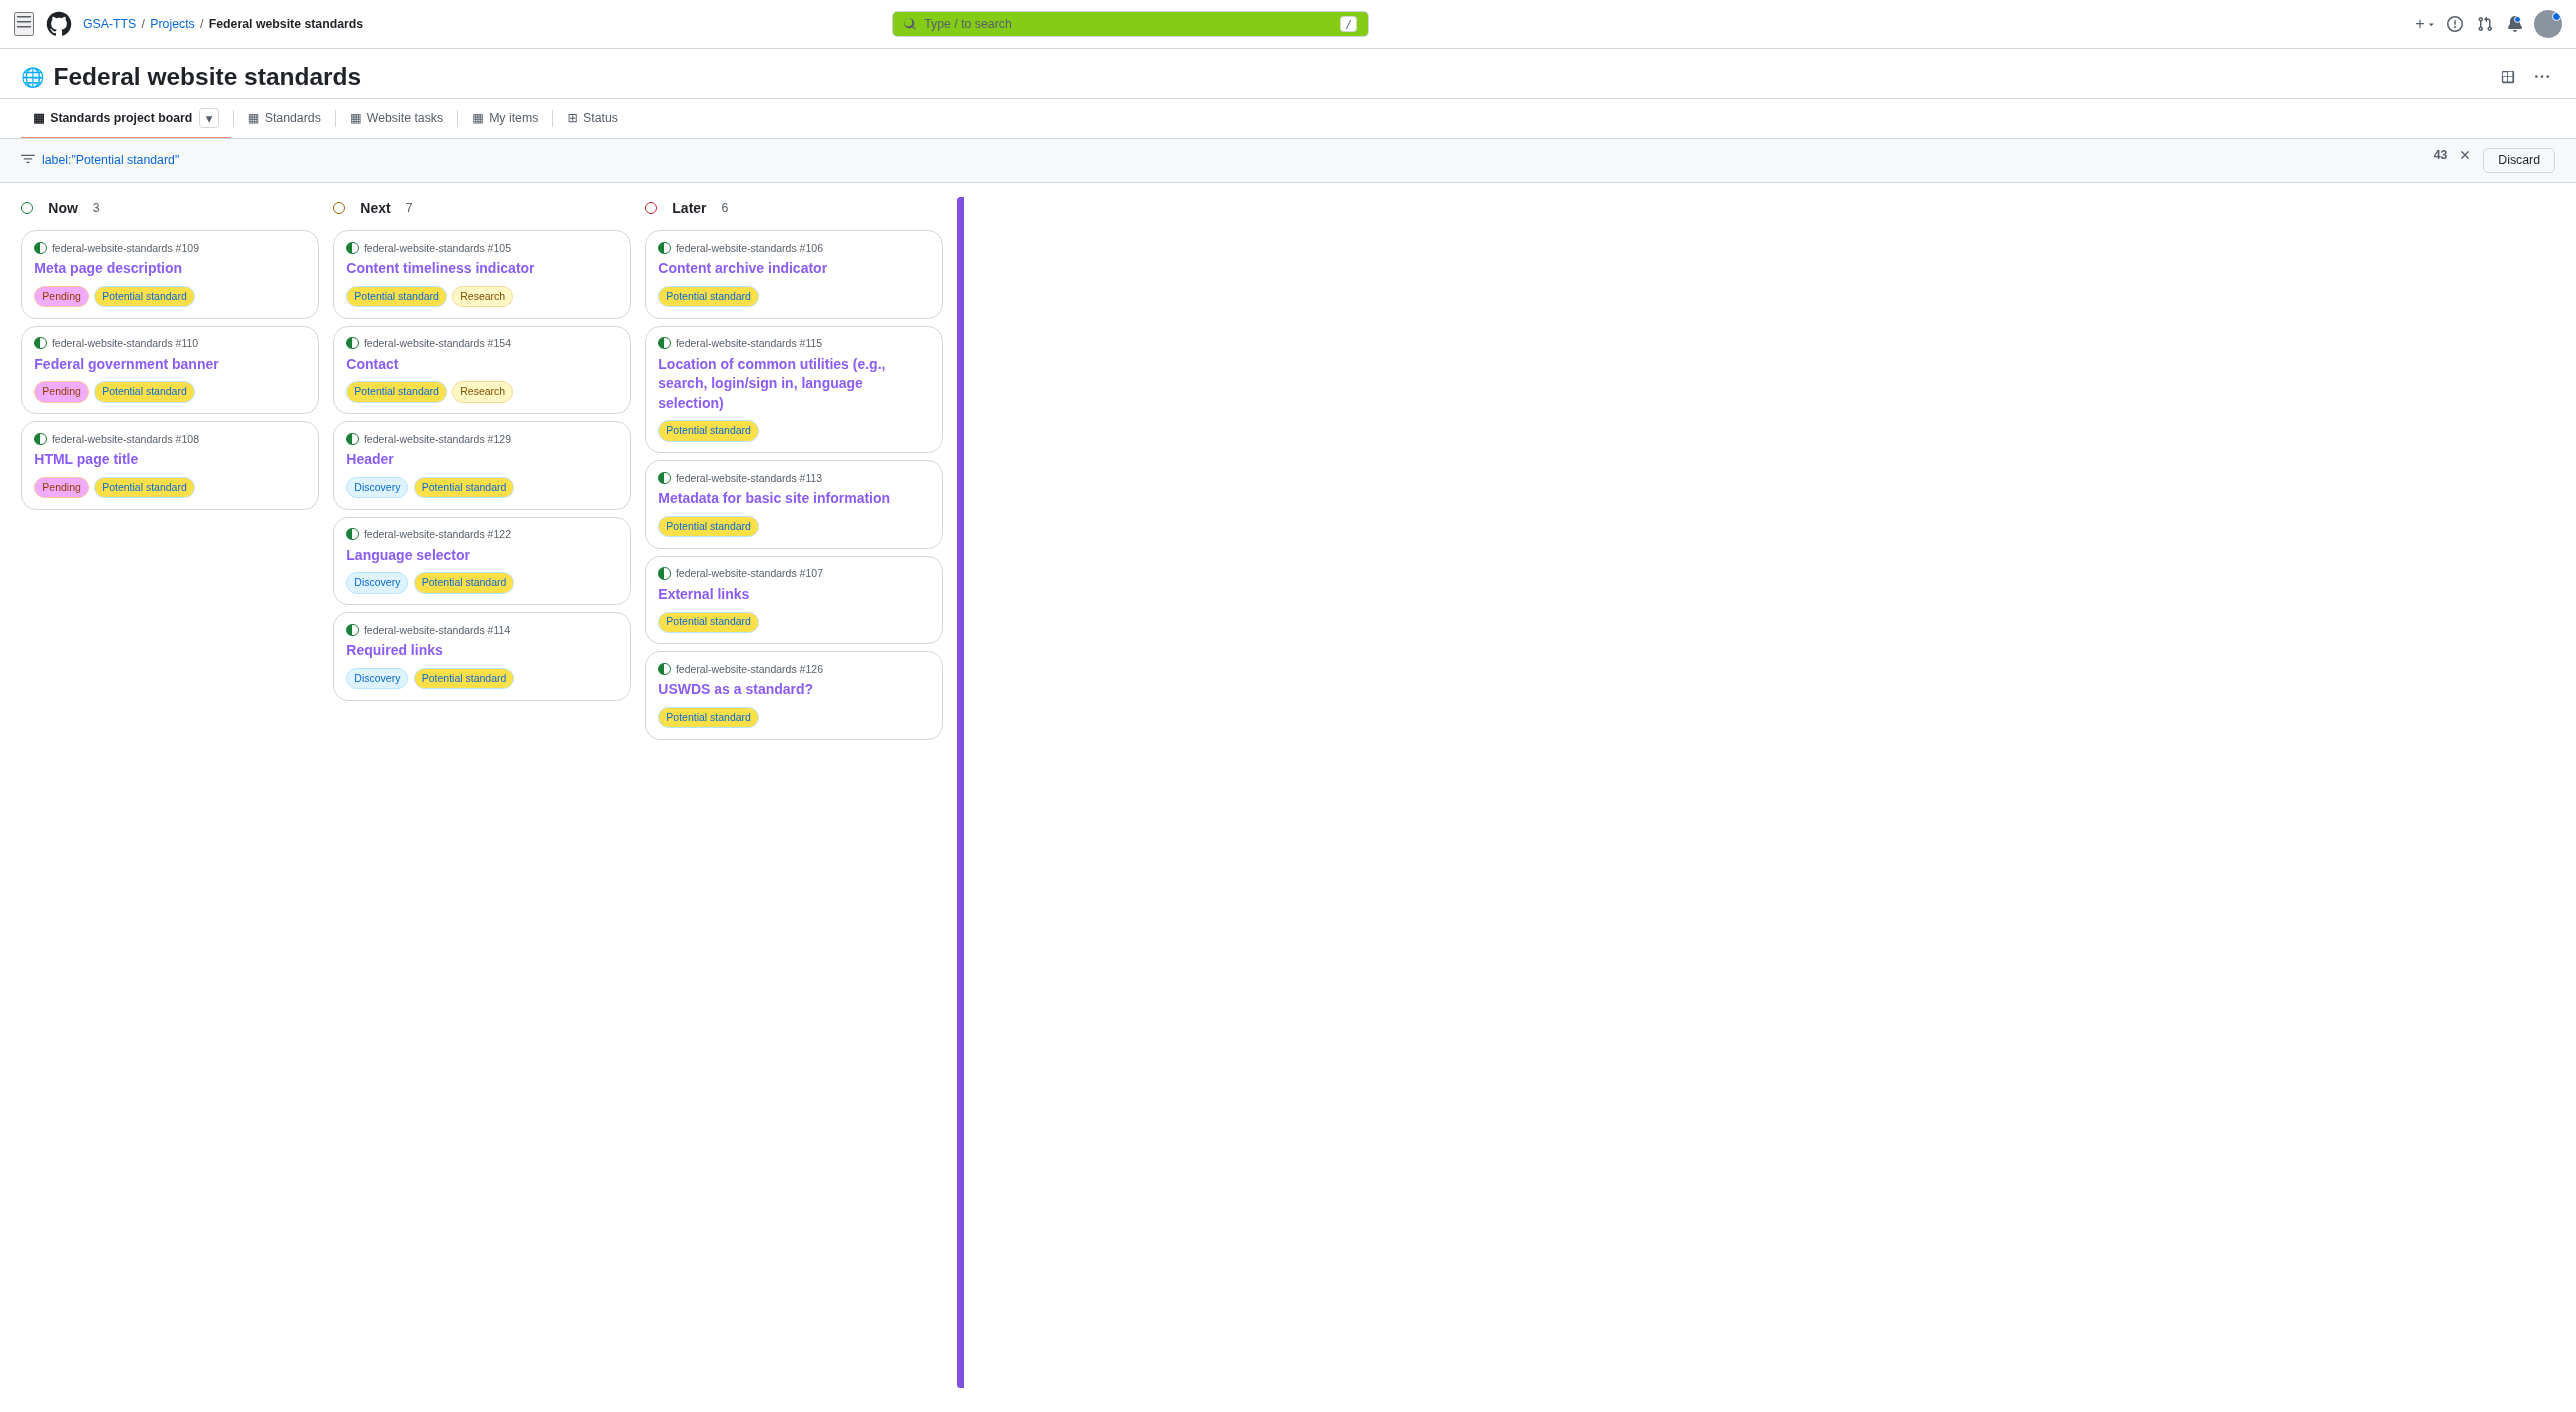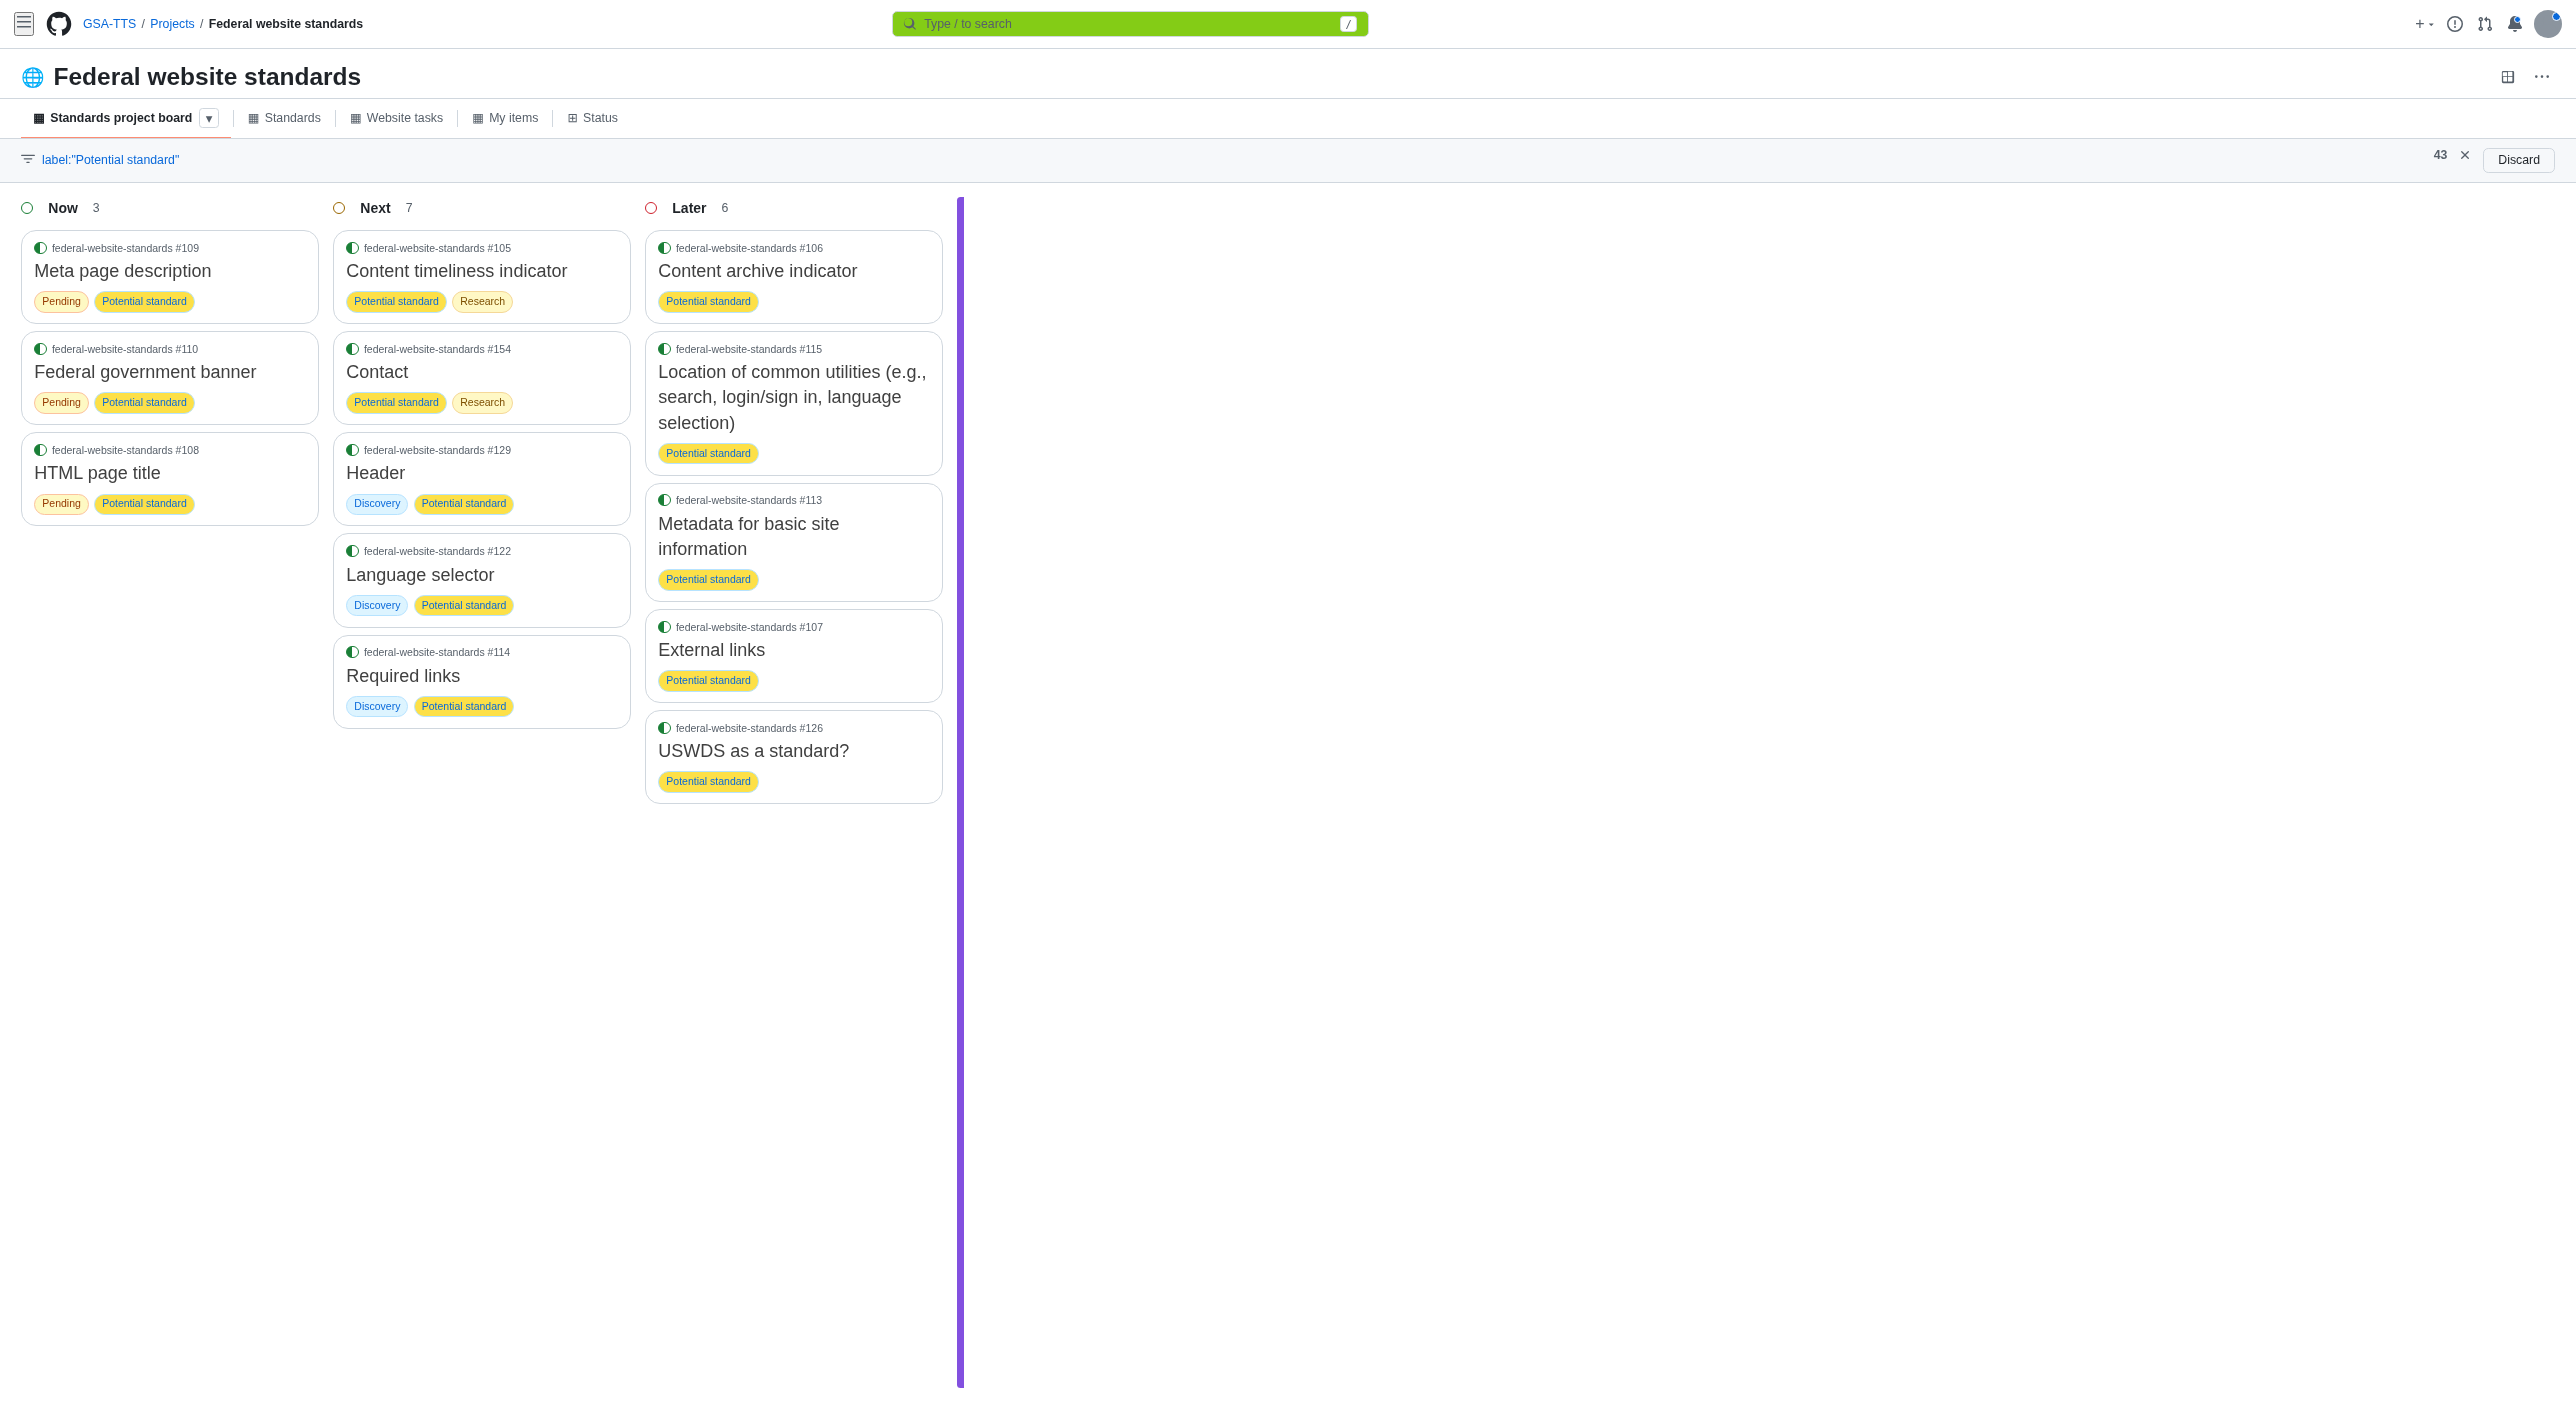--- a/index.html
+++ b/index.html
@@ -135,30 +135,30 @@
     
     .card {
       background: #fff;
       border: 0.9px solid #d0d7de;
       border-radius: 15px;
       padding: 10.5px 12.3px;
       cursor: pointer;
       transition: box-shadow 0.1s;
     }
     .card-meta { font-size: 10.5px; color: #57606a; margin-bottom: 5.3px; display: flex; align-items: center; gap: 5.3px; }
-    .card-title { font-size: 18px; font-weight: 400; color: #404040; margin-bottom: 7px; line-height: 1.4; }
+    .card-title { font-size: 14px; font-weight: 700; color: #8b5cf6; margin-bottom: 7px; line-height: 1.4; }
     .card-labels { display: flex; flex-wrap: wrap; gap: 5.3px; }
     .label-badge {
       font-size: 10.5px;
       padding: 1.8px 7px;
       border-radius: 17.5px;
       font-weight: 500;
       line-height: 1.5;
     }
-    .label-pending { background: #fef9c3; color: #953800; border: 0.9px solid #fcc29e; text-align: center; }
+    .label-pending { background: #f0abfc; color: #953800; border: 0.9px solid #fcc29e; text-align: center; }
     .label-potential { background: #fde047; color: #0969da; border: 0.9px solid #b6e3ff; }
     .label-research { background: #fff8c5; color: #7d4e00; border: 0.9px solid #f5d898; }
     .label-discovery { background: #ddf4ff; color: #0969da; border: 0.9px solid #b6e3ff; }
     
     .progress-half {
       display: inline-block;
       width: 12.3px;
       height: 12.3px;
       border-radius: 50%;
       border: 1.8px solid #1a7f37;

